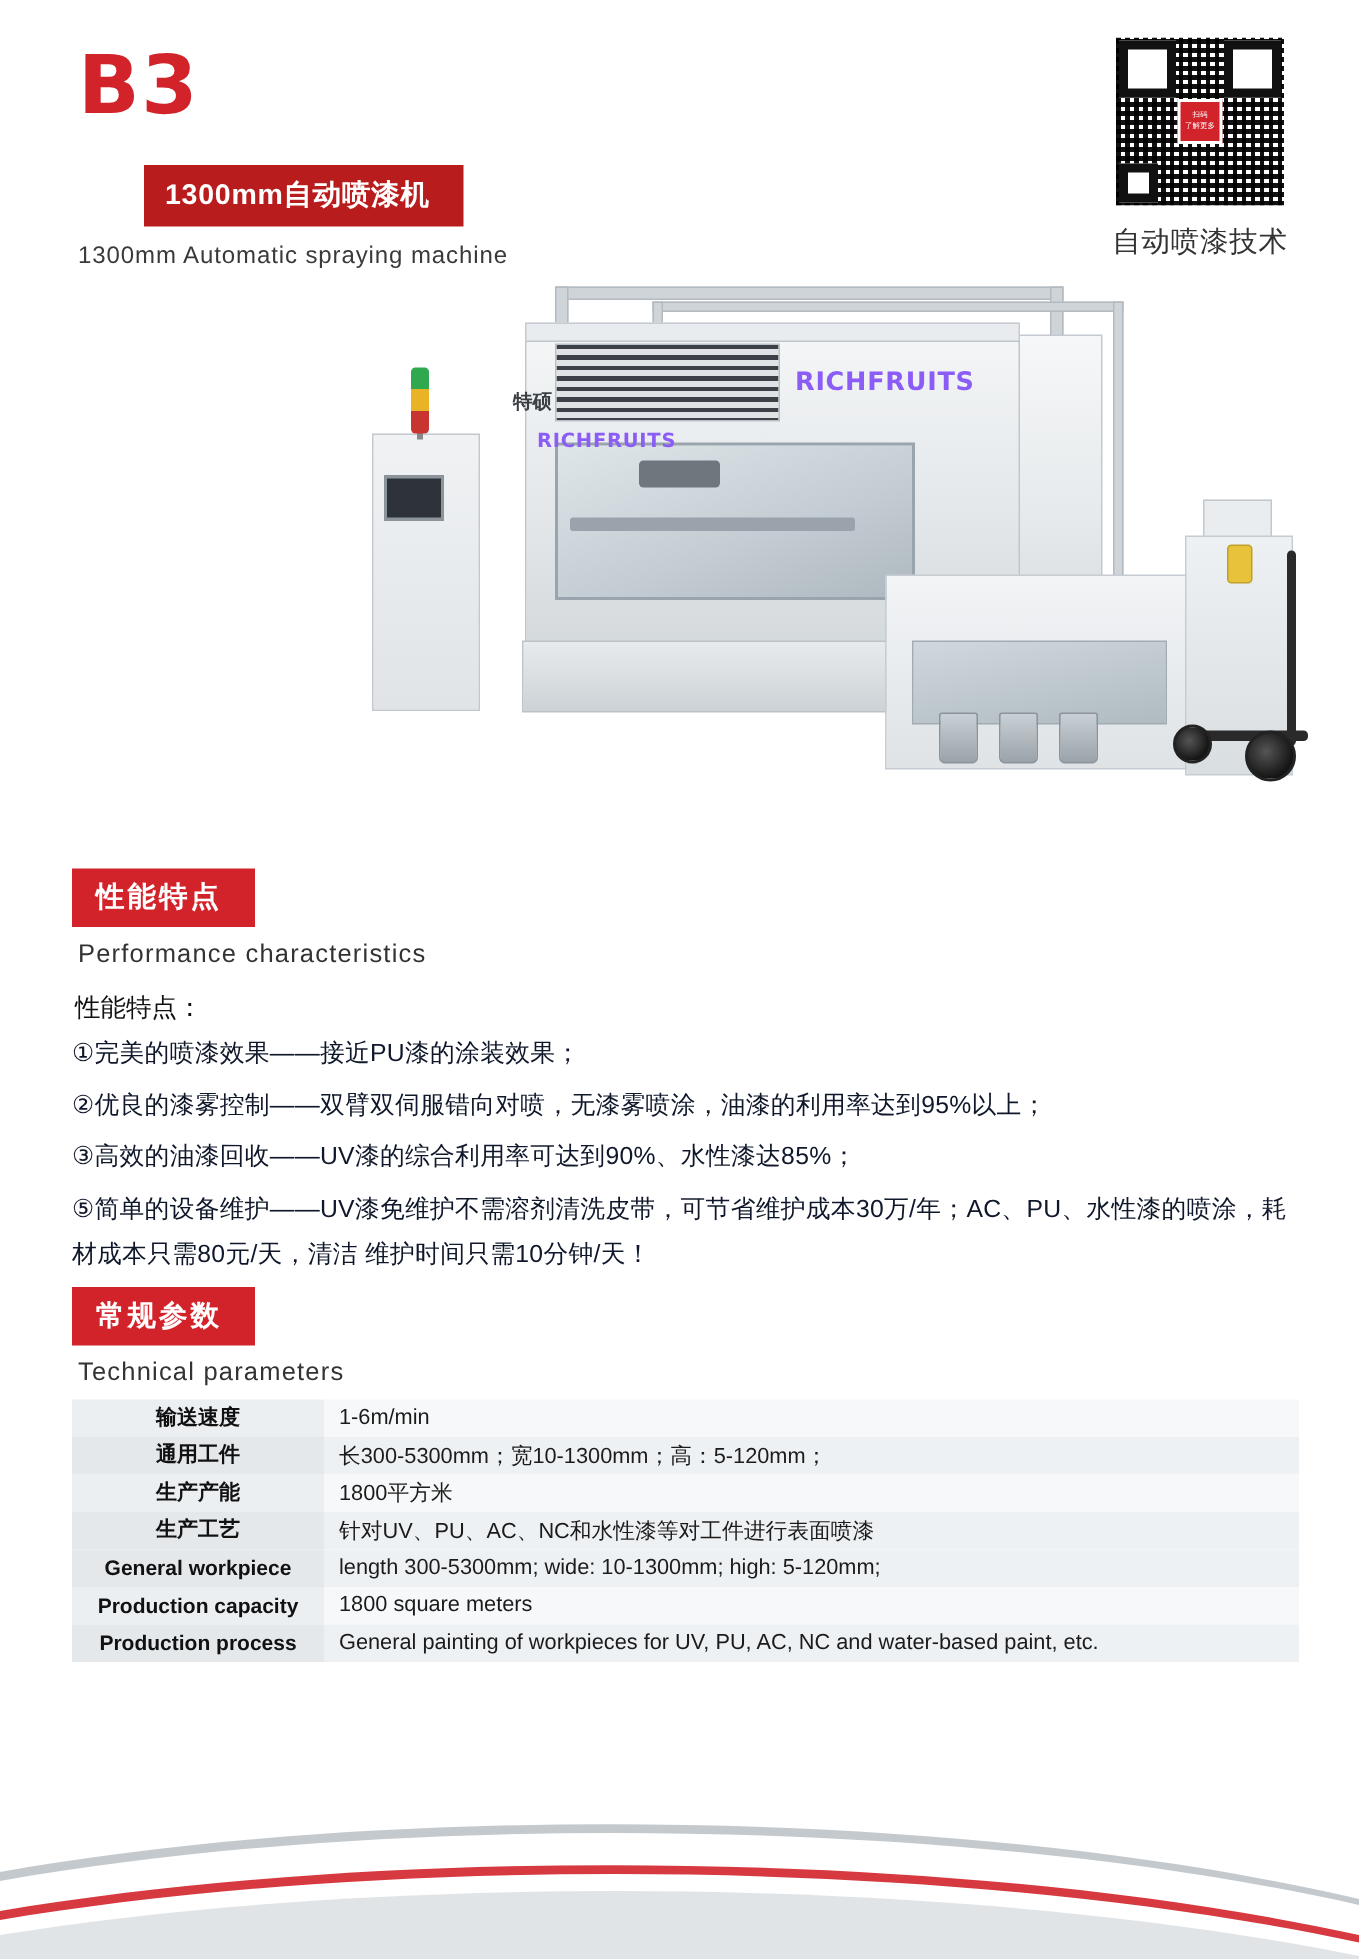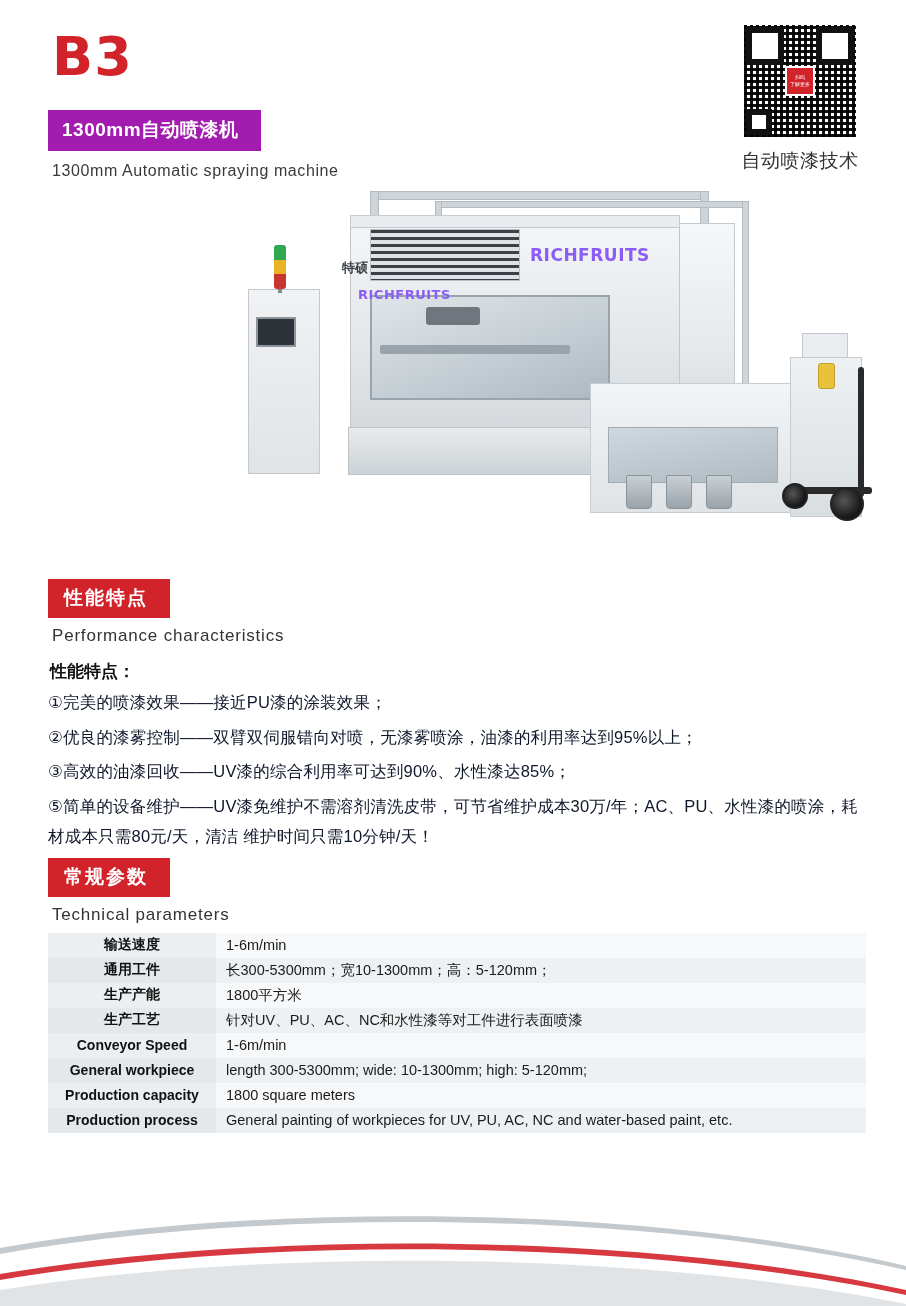--- a/index.html
+++ b/index.html
@@ -30,27 +30,28 @@
     font-size: 54px;
     font-weight: bold;
     color: #d2232a;
     letter-spacing: 1px;
     line-height: 1;
     margin: 12px 0 0 4px;
     font-family: "DejaVu Sans", sans-serif;
   }
   .title-banner {
     display: inline-block;
-    background: #a21caf;
+    background: #b91c1c;
     color: #fff;
     font-size: 19px;
     font-weight: bold;
     padding: 7px 22px 8px 14px;
     margin-top: 26px;
     letter-spacing: 0.5px;
+    margin-left: 48px;
   }
   .title-en {
     font-size: 16px;
     color: #3a3a3a;
     margin-top: 11px;
     margin-left: 4px;
     letter-spacing: 0.6px;
   }
 
   
@@ -244,21 +245,21 @@
   .sec-en {
     font-size:17px;
     color:#333;
     letter-spacing:0.8px;
     margin:8px 0 0 4px;
   }
 
   .perf-wrap { padding: 4px 40px 0 48px; }
   .perf-sub {
     font-size:17px;
-    font-weight:bold;
+    font-weight:normal;
     color:#111;
     margin:14px 0 4px 2px;
   }
   .perf-list { margin:0; padding:0; list-style:none; }
   .perf-list li {
     font-size:16.5px;
     line-height:1.85;
     color:#0f172a;
     margin: 4px 0;
     letter-spacing:0.2px;
@@ -388,24 +389,20 @@
           <td class="v">长300-5300mm；宽10-1300mm；高：5-120mm；</td>
         </tr>
         <tr>
           <td class="k">生产产能</td>
           <td class="v">1800平方米</td>
         </tr>
         <tr class="alt">
           <td class="k">生产工艺</td>
           <td class="v">针对UV、PU、AC、NC和水性漆等对工件进行表面喷漆</td>
         </tr>
-        <tr>
-          <td class="k">Conveyor Speed</td>
-          <td class="v">1-6m/min</td>
-        </tr>
         <tr class="alt">
           <td class="k">General workpiece</td>
           <td class="v"> length 300-5300mm; wide:  10-1300mm; high:  5-120mm;</td>
         </tr>
         <tr>
           <td class="k">Production capacity</td>
           <td class="v">1800 square meters</td>
         </tr>
         <tr class="alt">
           <td class="k">Production process</td>

